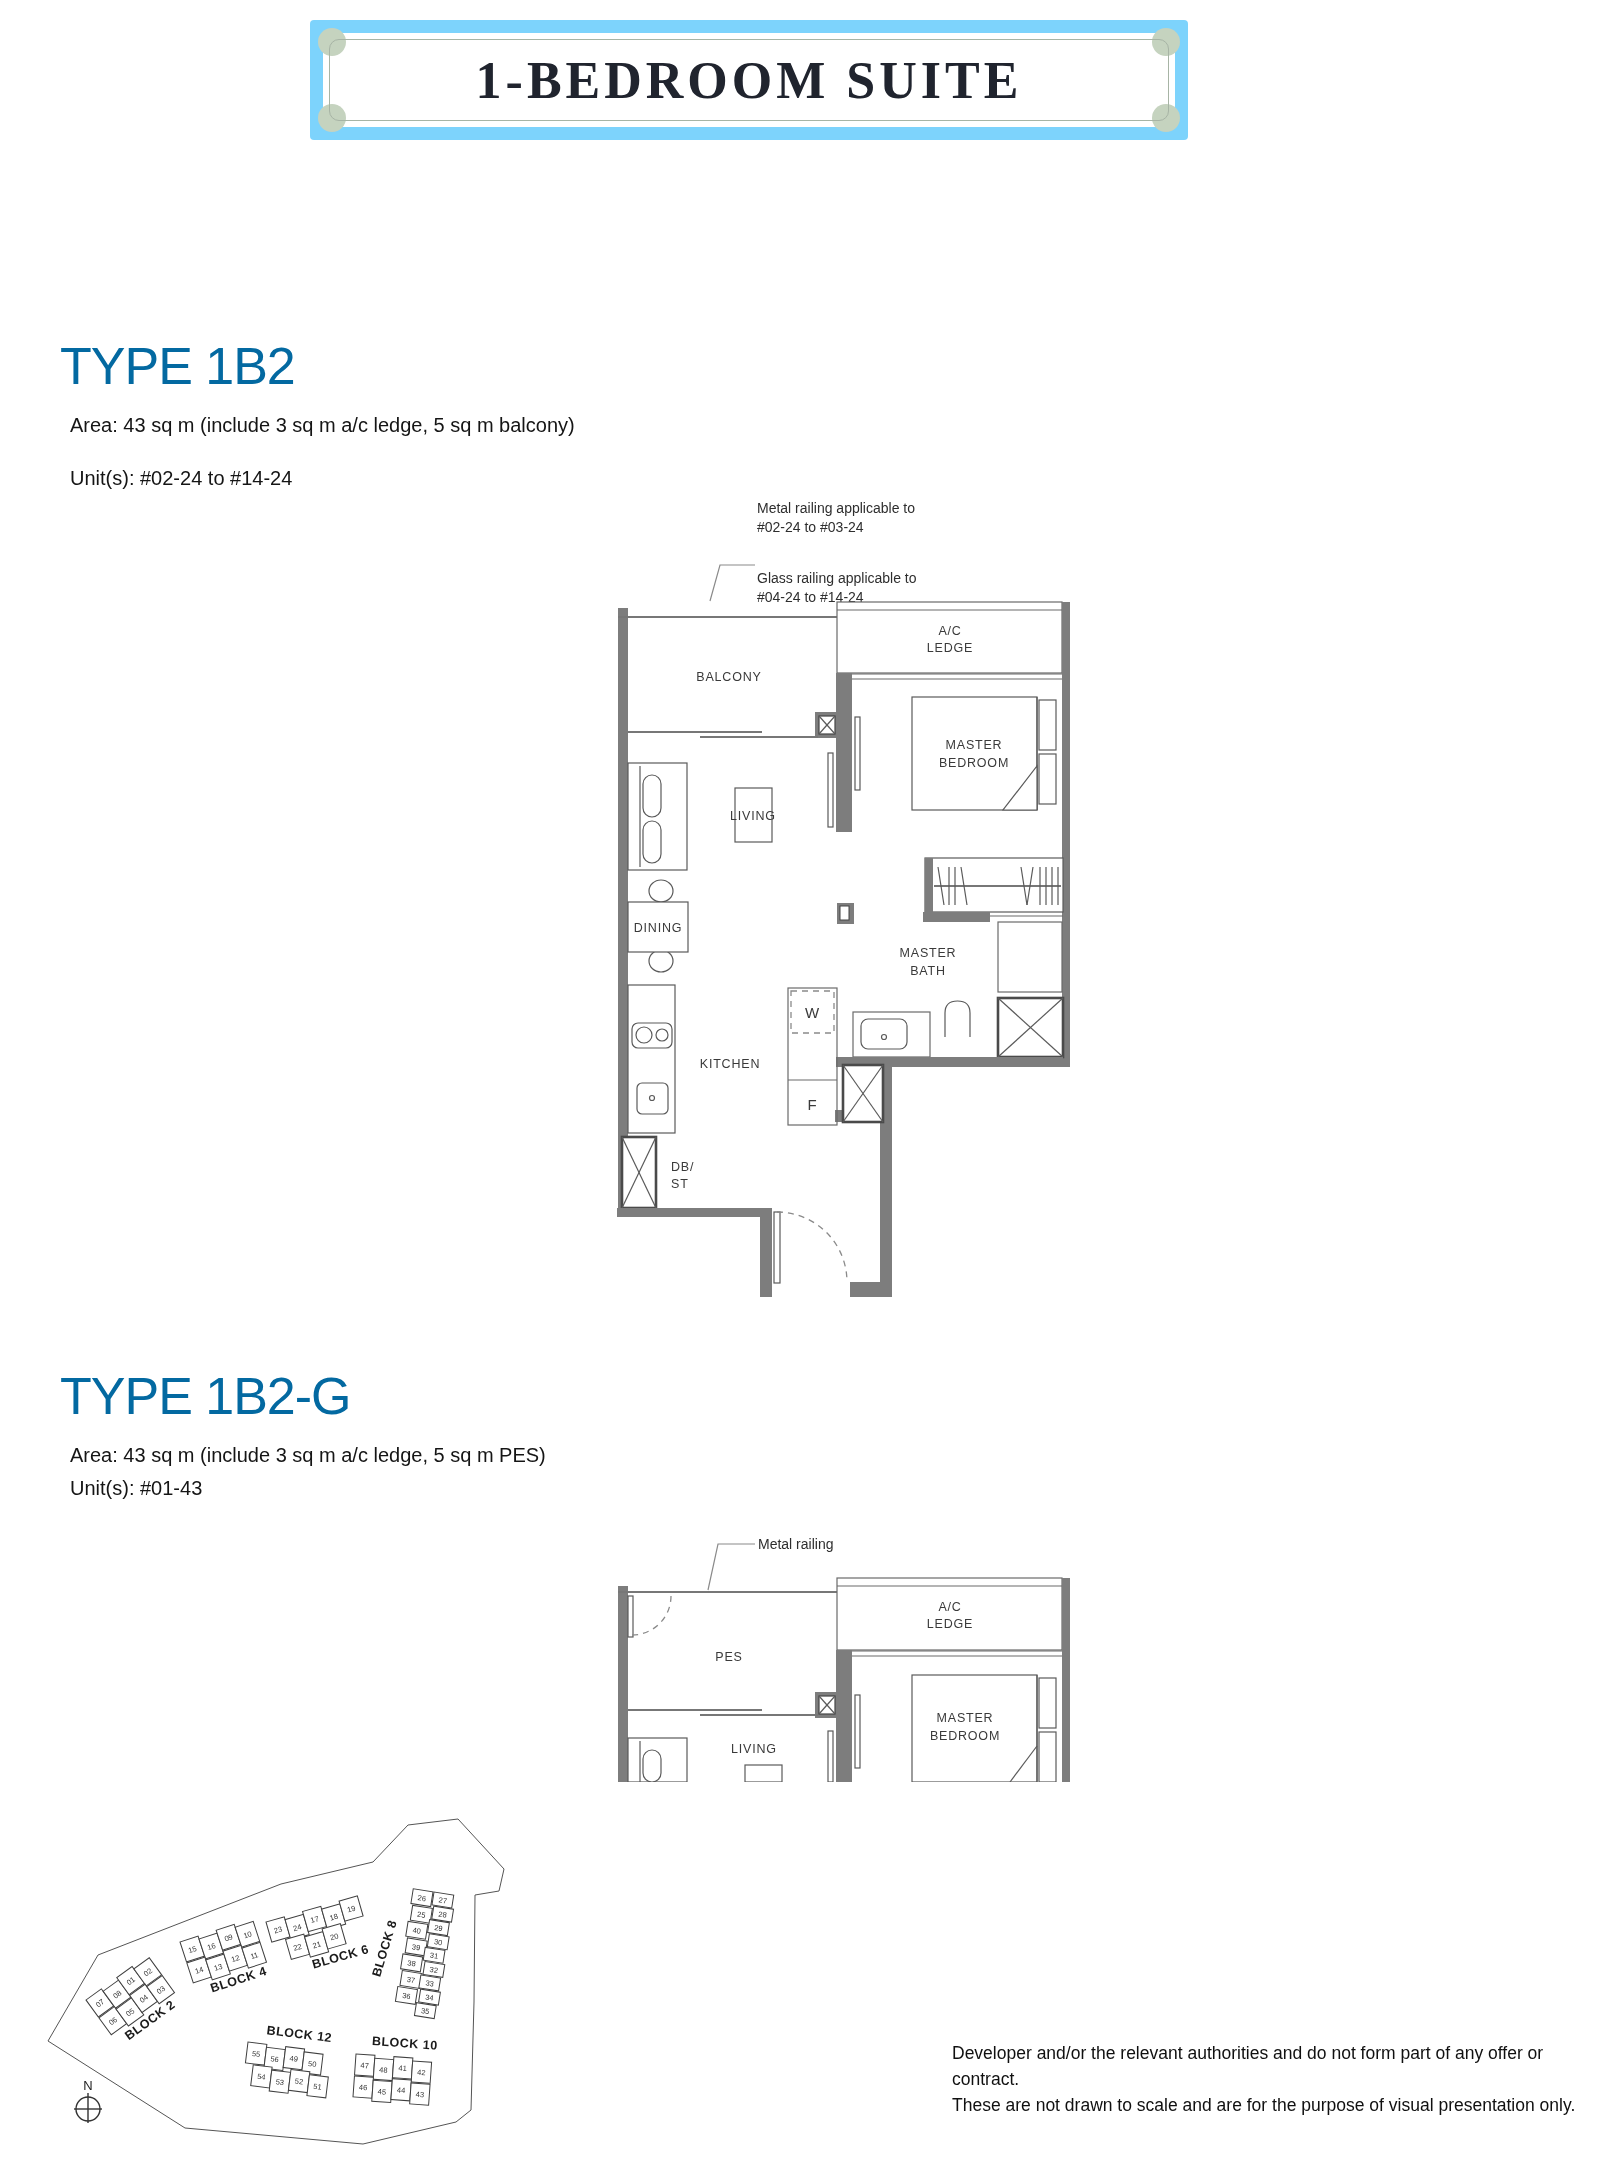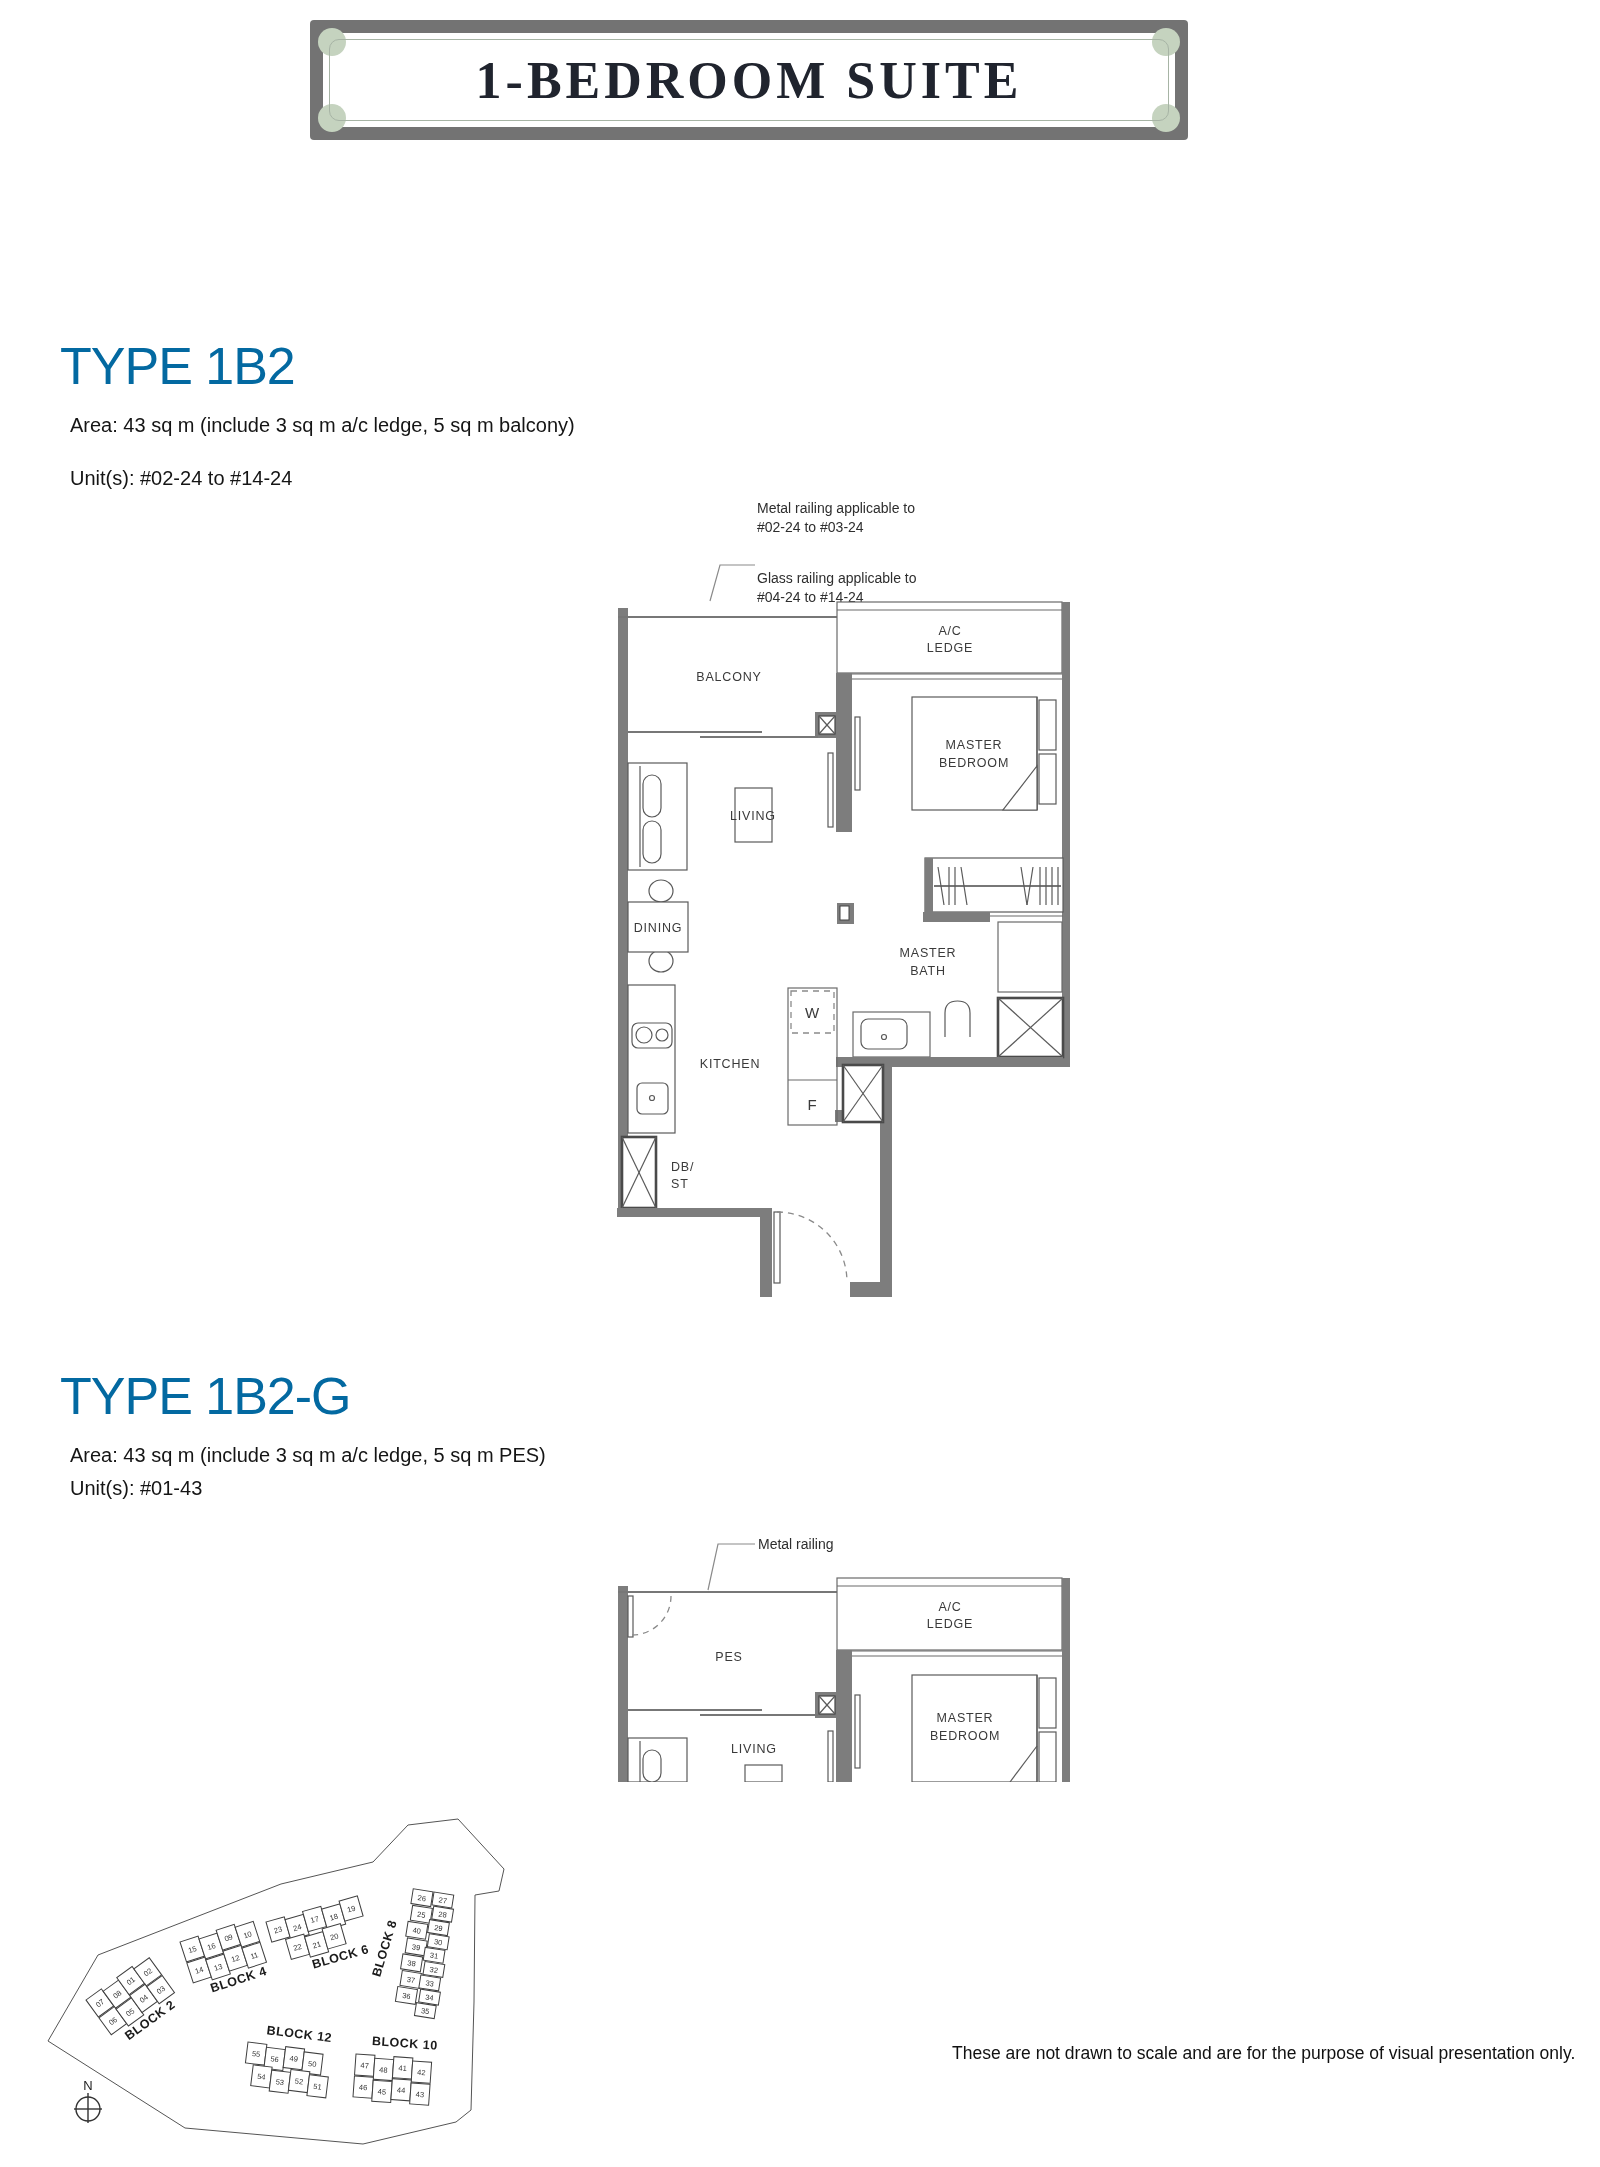--- a/index.html
+++ b/index.html
@@ -1,20 +1,20 @@
 <!DOCTYPE html>
 <html><head>
 <meta charset="utf-8">
 <style>
   html,body{margin:0;padding:0;background:#ffffff;}
   body{width:1600px;height:2167px;position:relative;font-family:"Liberation Sans",sans-serif;color:#111;}
   .abs{position:absolute;}
 
   
-  .badge{left:310px;top:20px;width:878px;height:120px;background:#737373;border-radius:4px;}
+  .badge{left:310px;top:20px;width:878px;height:120px;background:#7dd3fc;border-radius:4px;}
   .badge-white{position:absolute;inset:13px;background:#fff;border-radius:16px;}
   .badge-dot{position:absolute;width:28px;height:28px;border-radius:50%;background:#c5d3bf;}
   .badge-line{position:absolute;inset:19px;border:1.5px solid #a7b4a5;border-radius:10px;}
   .badge-title{position:absolute;inset:0;display:flex;align-items:center;justify-content:center;
     font-family:"Liberation Serif",serif;font-weight:700;font-size:52px;letter-spacing:4px;color:#20242e;}
 
   
   .type-title{font-size:52px;font-weight:400;letter-spacing:-1px;color:#0369a1;}
   .meta{font-size:20px;color:#151515;}
 
@@ -365,14 +365,15 @@
 
   <g>
     <circle cx="60" cy="317" r="12" fill="none" stroke="#333" stroke-width="1.4"></circle>
     <line x1="60" y1="301" x2="60" y2="331" stroke="#333" stroke-width="1.4"></line>
     <line x1="46" y1="317" x2="74" y2="317" stroke="#333" stroke-width="1.4"></line>
     <text x="60" y="298" style="font:13px 'Liberation Sans',sans-serif;fill:#222;text-anchor:middle;">N</text>
   </g>
 </svg>
 
 <div class="abs disclaimer" style="left:952px;top:2040px;">
+  <div>Developer and/or the relevant authorities and do not form part of any offer or contract.</div>
   <div>These are not drawn to scale and are for the purpose of visual presentation only.</div>
 </div>
 
 </body></html>

